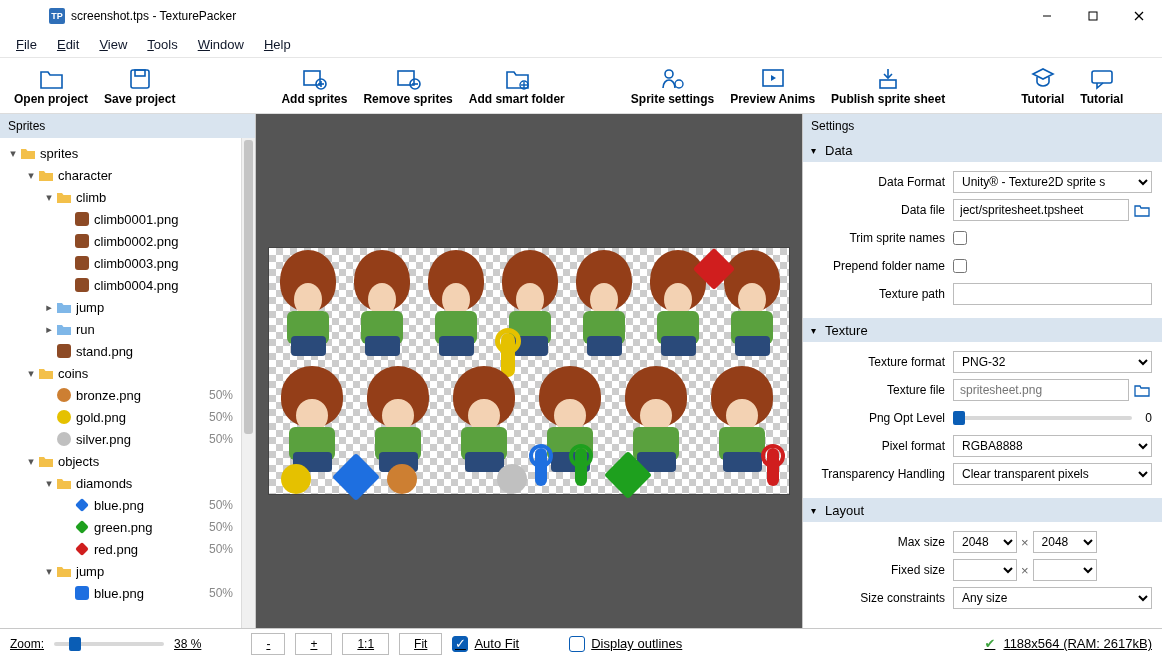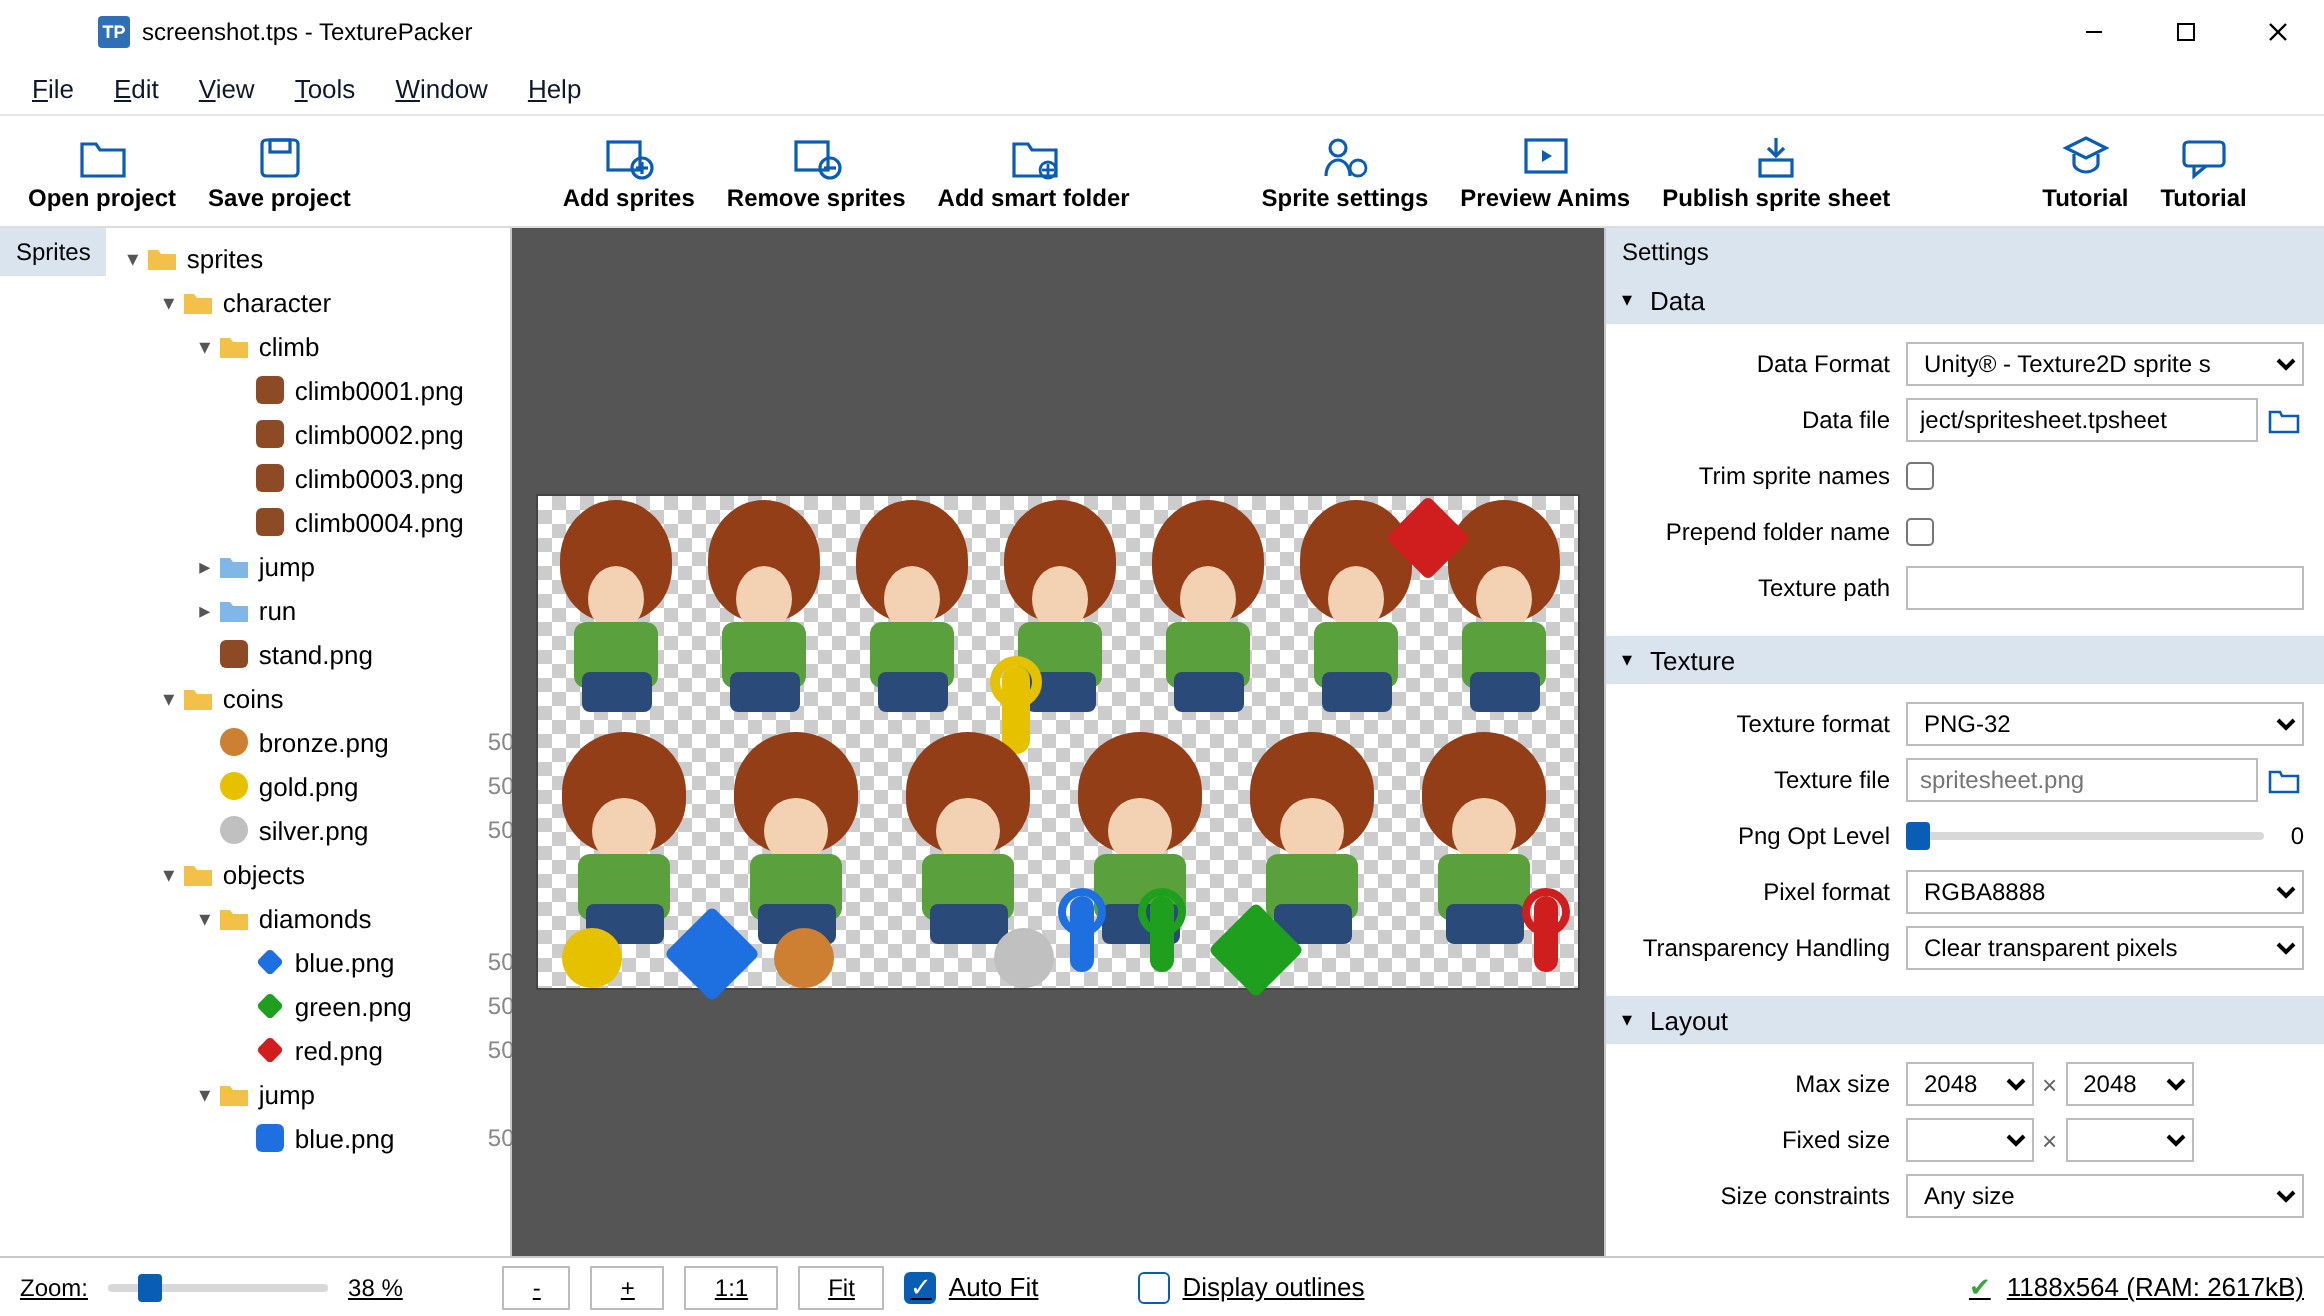--- a/index.html
+++ b/index.html
@@ -23,21 +23,21 @@
 .toolbtn .ticon { width: 28px; height: 24px; display: flex; align-items:center; justify-content:center; color:#0a5db5; }
 .toolbtn .tlabel { font-size: 12px; margin-top: 2px; }
 .tool-spacer-m { width: 90px; }
 .tool-spacer-s { width: 50px; }
 .tool-spacer-l { width: 60px; }
 
 
 .main { flex: 1; display: flex; min-height: 0; }
 
 
-.sprites-panel { width: 256px; display: flex; flex-direction: row; border-right: 1px solid #c8c8c8; background:#fff; }
+.sprites-panel { width: 256px; display: flex; flex-direction: column; border-right: 1px solid #c8c8c8; background:#fff; }
 .panel-header { background: #d9e4ef; height: 24px; display: flex; align-items: center; padding: 0 8px; font-size: 12px; color:#000; }
 .tree { flex: 1; overflow-y: auto; padding: 4px 0; }
 .tree-row { display: flex; align-items: center; height: 22px; padding-right: 8px; cursor: pointer; }
 .tree-ind { display:inline-block; }
 .tree-tw { width:14px; text-align:center; color:#555; font-size:11px; user-select:none;}
 .tree-icon { width:16px; height:16px; margin-right:4px; display:flex;align-items:center;justify-content:center; }
 .folder-icon svg, .file-icon svg { display:block; }
 .tree-label { flex:1; white-space:nowrap; overflow:hidden; text-overflow:ellipsis; color:#000;}
 .tree-pct { width:36px; text-align:right; color:#888; font-size:12px;}
 .scrollbar-v { width:14px; background:#f0f0f0; border-left:1px solid #dcdcdc; position:relative;}

